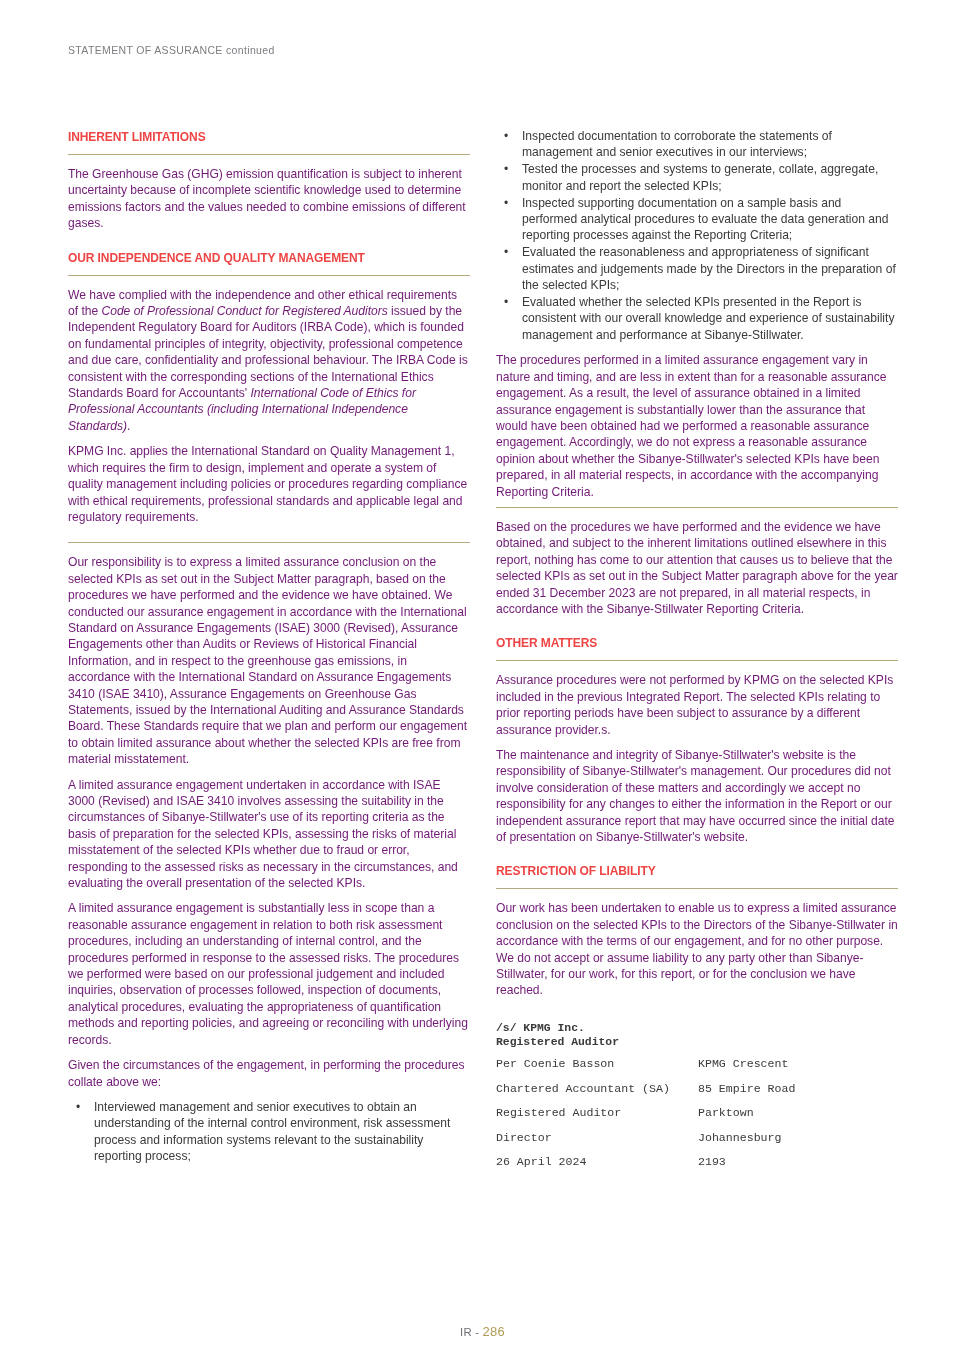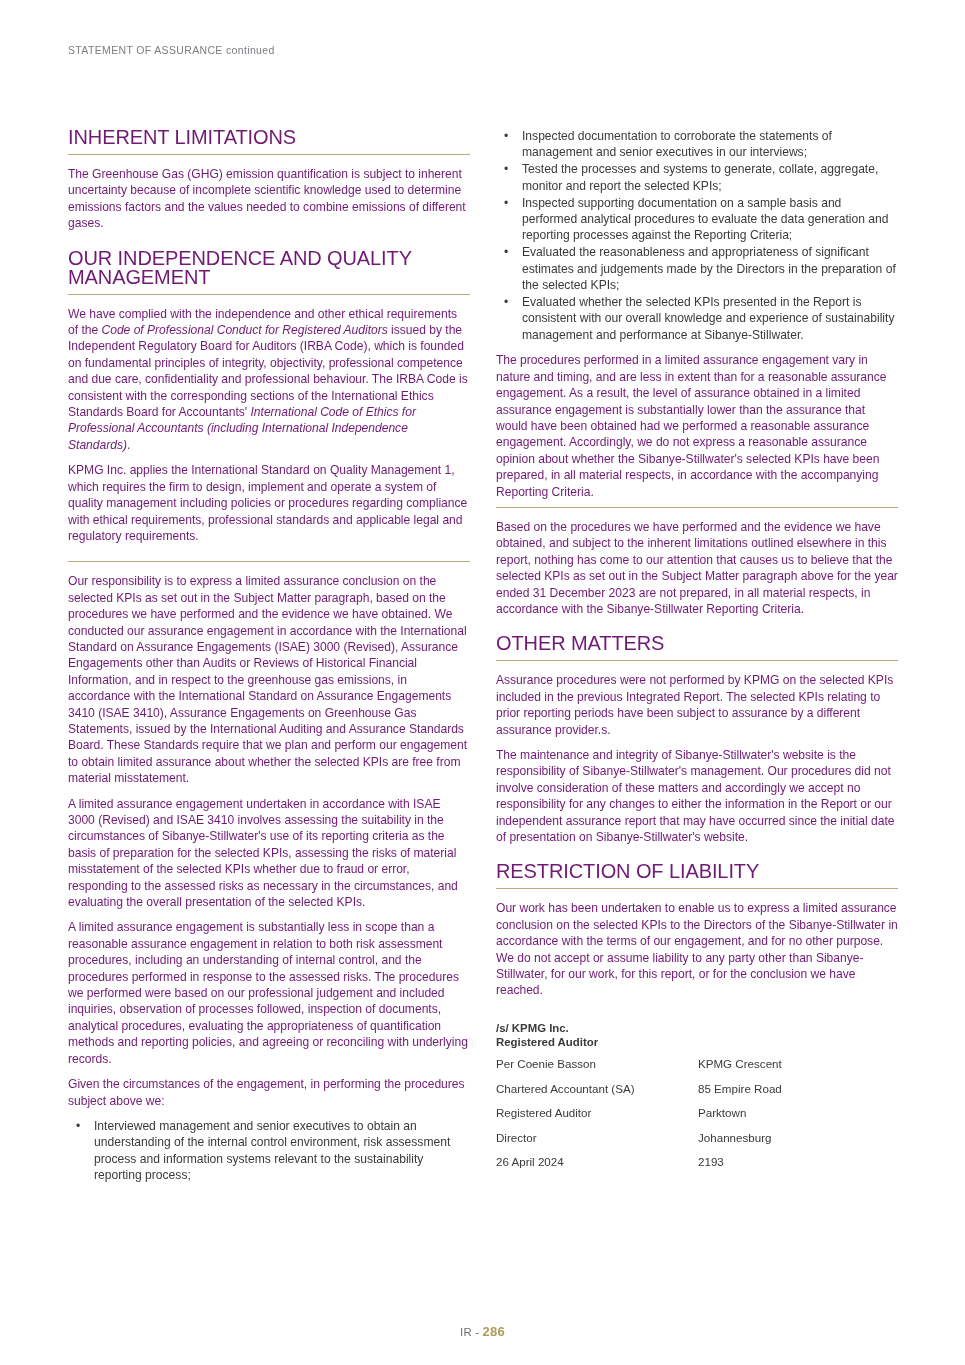--- a/index.html
+++ b/index.html
@@ -39,24 +39,24 @@
     width: 830px;
     display: flex;
     gap: 26px;
   }
   .col {
     width: 402px;
     flex: 0 0 402px;
   }
   
   h2.section-heading {
-    font-size: 20px;
+    font-size: 12px;
     line-height: 19px;
-    font-weight: normal;
-    color: #701a75;
+    font-weight: bold;
+    color: #ef4444;
     margin: 0 0 7px 0;
     letter-spacing: -0.1px;
     text-transform: uppercase;
   }
   .rule {
     height: 1px;
     background: #b6a97e;
     margin: 0 0 11px 0;
     width: 100%;
   }
@@ -94,20 +94,21 @@
     left: 8px;
     top: 0;
     font-size: 12.1px;
     line-height: 16.4px;
     color: #3a3a3c;
   }
   ul.bullets.last { margin-bottom: 0; }
   
   .signature {
     margin-top: 22px;
+    font-family: Liberation Mono, monospace;
   }
   .sig-strong {
     font-size: 11.4px;
     line-height: 14.6px;
     font-weight: bold;
     color: #3a3a3c;
     margin: 0;
   }
   .sig-table {
     margin-top: 6px;
@@ -124,21 +125,21 @@
   .footer {
     position: absolute;
     bottom: 26px;
     left: 0;
     width: 100%;
     text-align: center;
     font-size: 11.4px;
     letter-spacing: 0.2px;
   }
   .footer .f-prefix { color: #6f6f74; }
-  .footer .f-page { color: #b09b55; font-weight: bold; font-size: 13px; }
+  .footer .f-page { color: #b09b55; font-weight: normal; font-size: 13px; }
 </style>
 </head>
 <body>
 
 <div class="page">
 
   <div class="running-header">STATEMENT OF ASSURANCE continued</div>
 
   <div class="columns">
 
@@ -155,21 +156,21 @@
         <div class="rule"></div>
         <p class="body"><span>We have complied with the independence and other ethical requirements of the </span><em>Code of Professional Conduct for Registered Auditors</em><span> issued by the Independent Regulatory Board for Auditors (IRBA Code), which is founded on fundamental principles of integrity, objectivity, professional competence and due care, confidentiality and professional behaviour. The IRBA Code is consistent with the corresponding sections of the International Ethics Standards Board for Accountants' </span><em>International Code of Ethics for Professional Accountants (including International Independence Standards)</em><span>.</span></p>
         <p class="body">KPMG Inc. applies the International Standard on Quality Management 1, which requires the firm to design, implement and operate a system of quality management including policies or procedures regarding compliance with ethical requirements, professional standards and applicable legal and regulatory requirements.</p>
       </div>
 
       <div class="section">
         <div class="rule"></div>
         <p class="body">Our responsibility is to express a limited assurance conclusion on the selected KPIs as set out in the Subject Matter paragraph, based on the procedures we have performed and the evidence we have obtained. We conducted our assurance engagement in accordance with the International Standard on Assurance Engagements (ISAE) 3000 (Revised), Assurance Engagements other than Audits or Reviews of Historical Financial Information, and in respect to the greenhouse gas emissions, in accordance with the International Standard on Assurance Engagements 3410 (ISAE 3410), Assurance Engagements on Greenhouse Gas Statements, issued by the International Auditing and Assurance Standards Board. These Standards require that we plan and perform our engagement to obtain limited assurance about whether the selected KPIs are free from material misstatement.</p>
         <p class="body">A limited assurance engagement undertaken in accordance with ISAE 3000 (Revised) and ISAE 3410 involves assessing the suitability in the circumstances of Sibanye-Stillwater's use of its reporting criteria as the basis of preparation for the selected KPIs, assessing the risks of material misstatement of the selected KPIs whether due to fraud or error, responding to the assessed risks as necessary in the circumstances, and evaluating the overall presentation of the selected KPIs.</p>
         <p class="body">A limited assurance engagement is substantially less in scope than a reasonable assurance engagement in relation to both risk assessment procedures, including an understanding of internal control, and the procedures performed in response to the assessed risks. The procedures we performed were based on our professional judgement and included inquiries, observation of processes followed, inspection of documents, analytical procedures, evaluating the appropriateness of quantification methods and reporting policies, and agreeing or reconciling with underlying records.</p>
-        <p class="body">Given the circumstances of the engagement, in performing the procedures subject above we:</p>
+        <p class="body">Given the circumstances of the engagement, in performing the procedures collate above we:</p>
         <ul class="bullets last">
           <li><span class="dot">•</span><span>Interviewed management and senior executives to obtain an understanding of the internal control environment, risk assessment process and information systems relevant to the sustainability reporting process;</span></li>
         </ul>
       </div>
 
     </div>
 
     <div class="col">
 
       <ul class="bullets">

